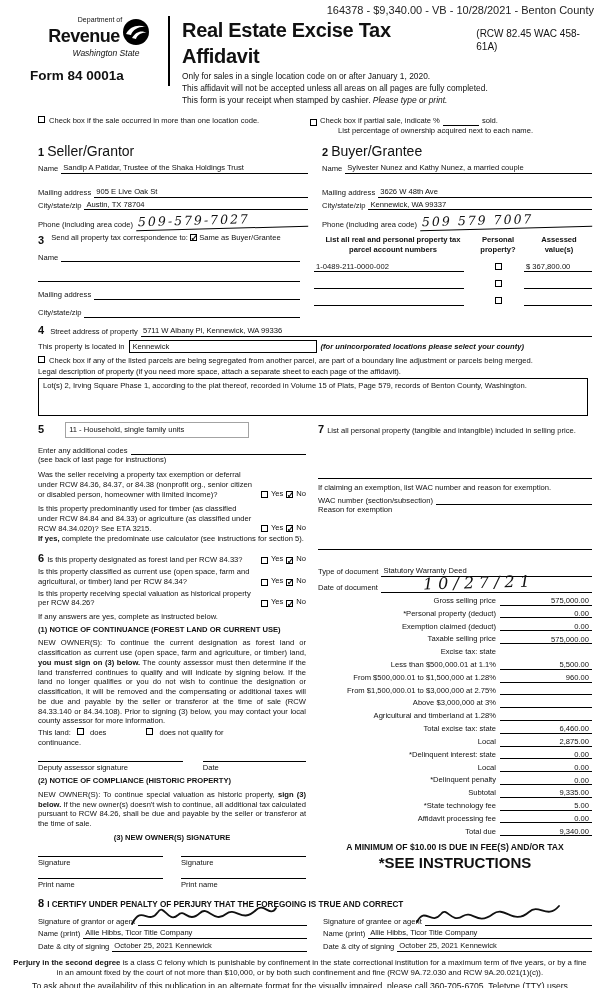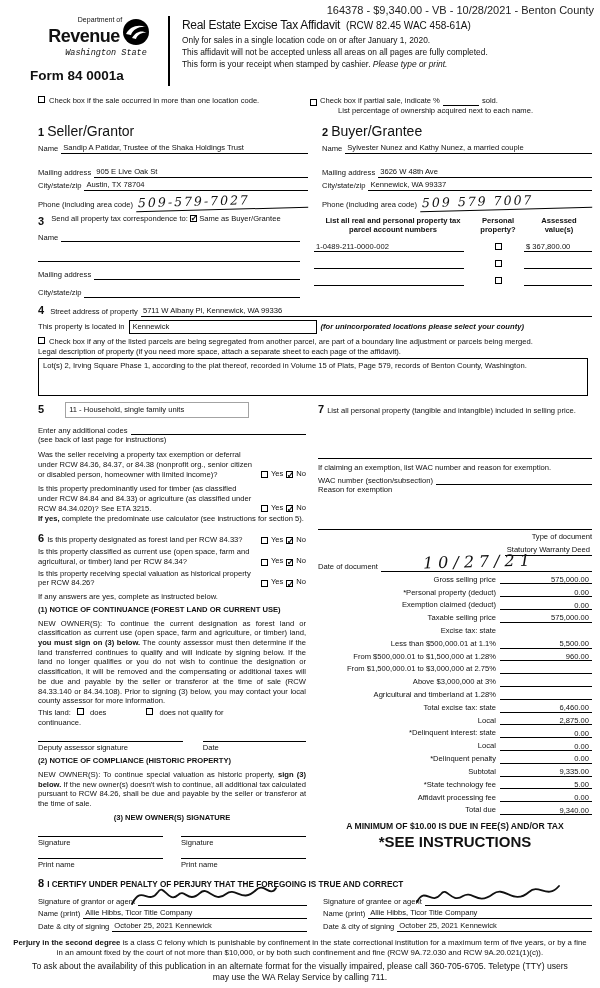--- a/index.html
+++ b/index.html
@@ -5,26 +5,26 @@
   * { box-sizing: border-box; margin: 0; padding: 0; }
   body { background:#888; font-family:"Liberation Sans", sans-serif; color:#111; }
   #page { position:relative; width:600px; height:988px; background:#fff; margin:0 auto; overflow:hidden; font-size:7.6px; line-height:1.28; }
   .stamp { position:absolute; top:3px; right:6px; font-size:11px; color:#222; }
   
   .header { display:flex; margin:16px 0 0 30px; }
   .logo-block { width:122px; text-align:center; position:relative; }
   .dept { font-size:7px; margin-left:18px; }
   .rev { font-size:18px; font-weight:bold; letter-spacing:-0.5px; margin-left:-14px; }
   .logo-circle { position:absolute; right:2px; top:2px; }
-  .wastate { font-family:Liberation Mono, monospace; font-style:italic; font-size:8.5px; margin-left:30px; }
+  .wastate { font-family:Liberation Sans, sans-serif; font-style:italic; font-size:8.5px; margin-left:30px; }
   .formnum { font-size:13.5px; font-weight:bold; margin-top:8px; text-align:left; }
   .vline { width:2px; background:#000; height:70px; margin:0 12px 0 16px; }
   .title-block { flex:1; padding-top:2px; }
   .title-row { display:flex; align-items:baseline; gap:6px; }
-  .main-title { font-size:12px; font-weight:normal; letter-spacing:-0.3px; }
+  .main-title { font-size:20px; font-weight:bold; letter-spacing:-0.3px; }
   .rcw { font-size:10px; }
   .hnote { font-size:8.4px; margin-top:1.5px; }
   
   .cb { display:inline-block; width:7px; height:7px; border:1px solid #000; position:relative; flex:none; vertical-align:-1px; background:#fff; }
   .cb.checked::after { content:"✓"; position:absolute; top:-2.5px; left:-0.5px; font-size:9px; font-weight:bold; }
   .checkrow { display:flex; margin:10px 0 0 38px; }
   .checkrow .l { width:272px; display:flex; gap:4px; align-items:flex-start; }
   .checkrow .r { flex:1; }
   .pct-line { display:flex; gap:3px; align-items:flex-end; }
   .blank-sm { display:inline-block; width:36px; border-bottom:1px solid #000; height:8px; }
@@ -341,21 +341,21 @@
       <div style="margin-top:4px;">If claiming an exemption, list WAC number and reason for exemption.</div>
       <div class="field" style="margin-top:3px;">
           <span>WAC number (section/subsection)</span>
           <span class="val"></span>
         </div>
       <div>Reason for exemption</div>
       <div class="field" style="margin-top:26px;">
           <span class="val" style="height:9px;"></span>
         </div>
 
-      <div class="field" style="margin-top:2px;flex-direction:column;">
+      <div class="field" style="margin-top:16px;">
           <span>Type of document</span>
           <span class="val">Statutory Warranty Deed</span>
         </div>
       <div class="field" style="margin-top:4px; position:relative;">
           <span>Date of document</span>
           <span class="val" style="height:12px;"></span>
           <span class="hand" style="position:absolute; left:105px; top:-8px; font-size:16px; letter-spacing:5px;">10/27/21</span>
         </div>
 
       <div class="trow">

